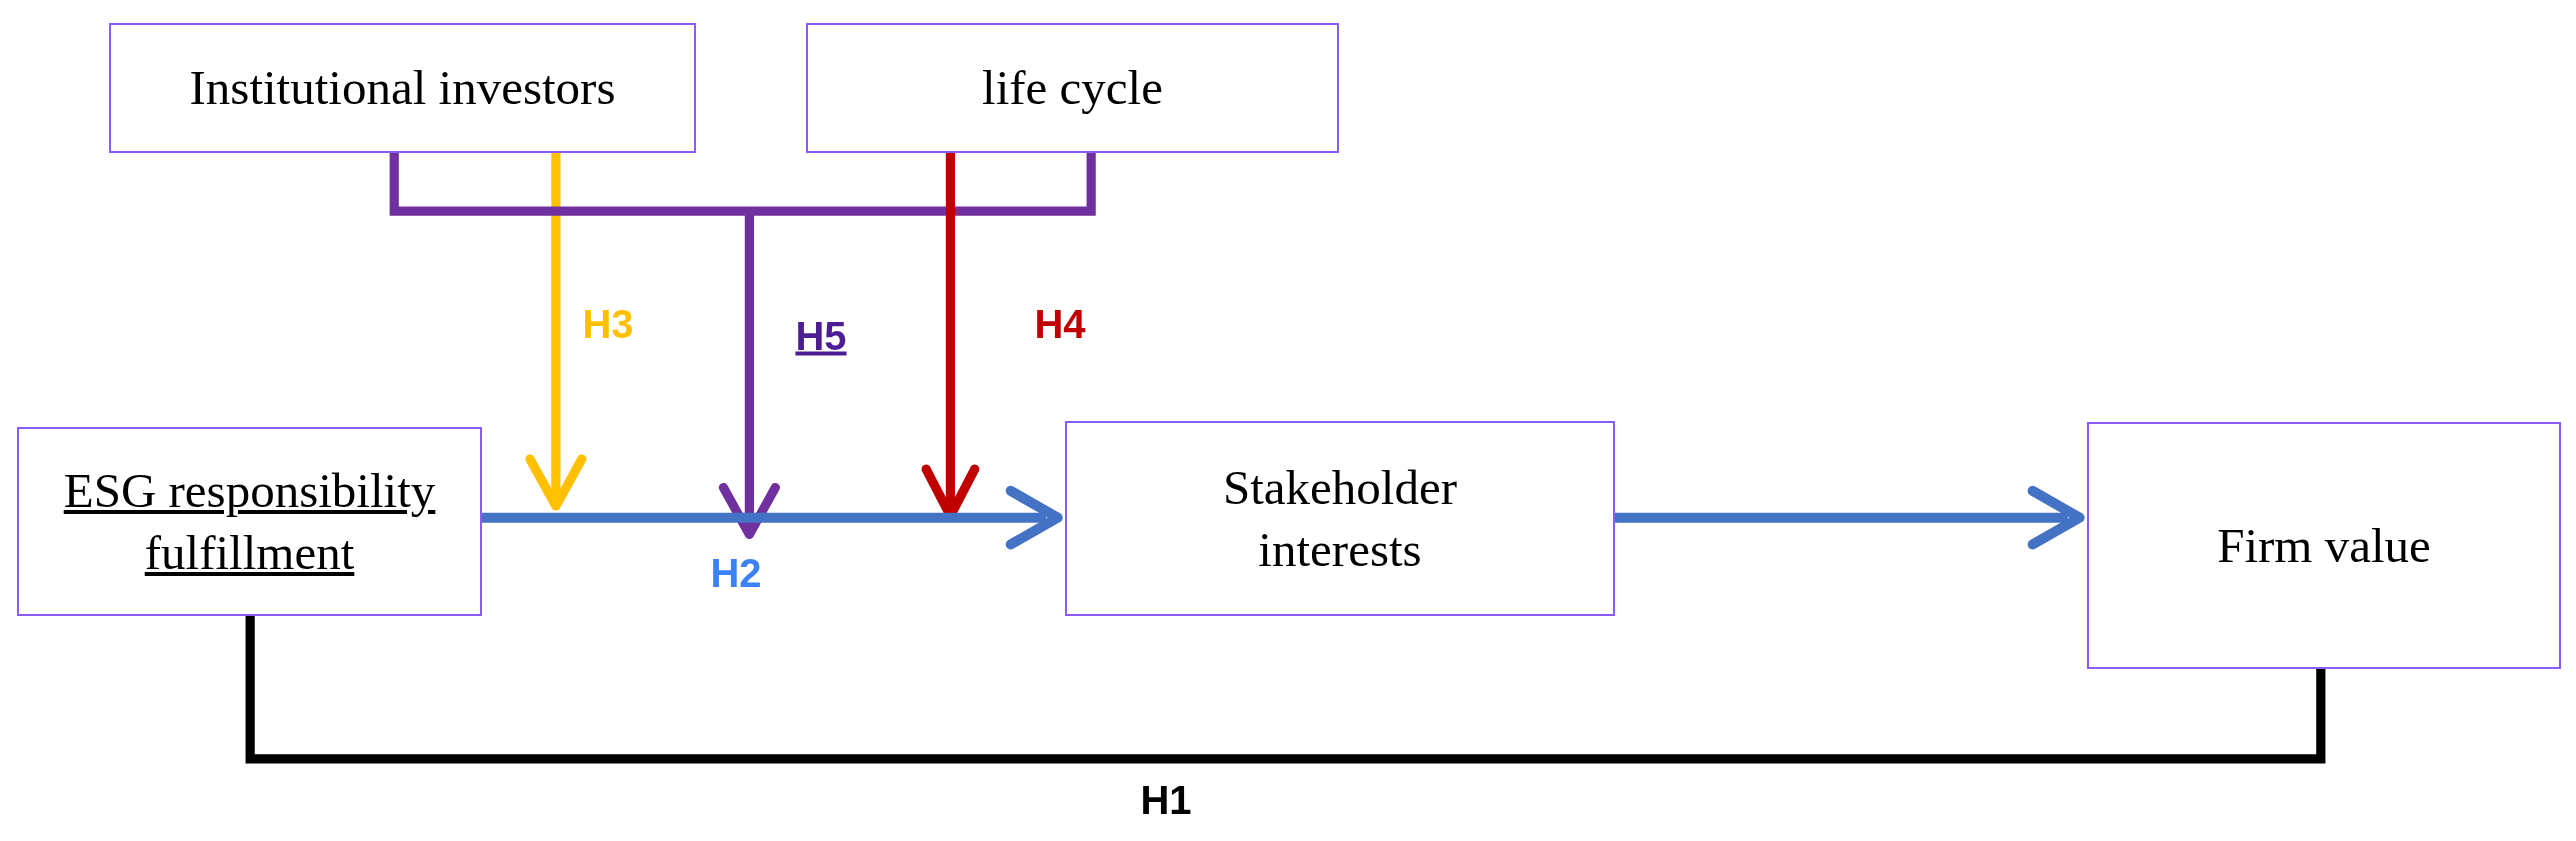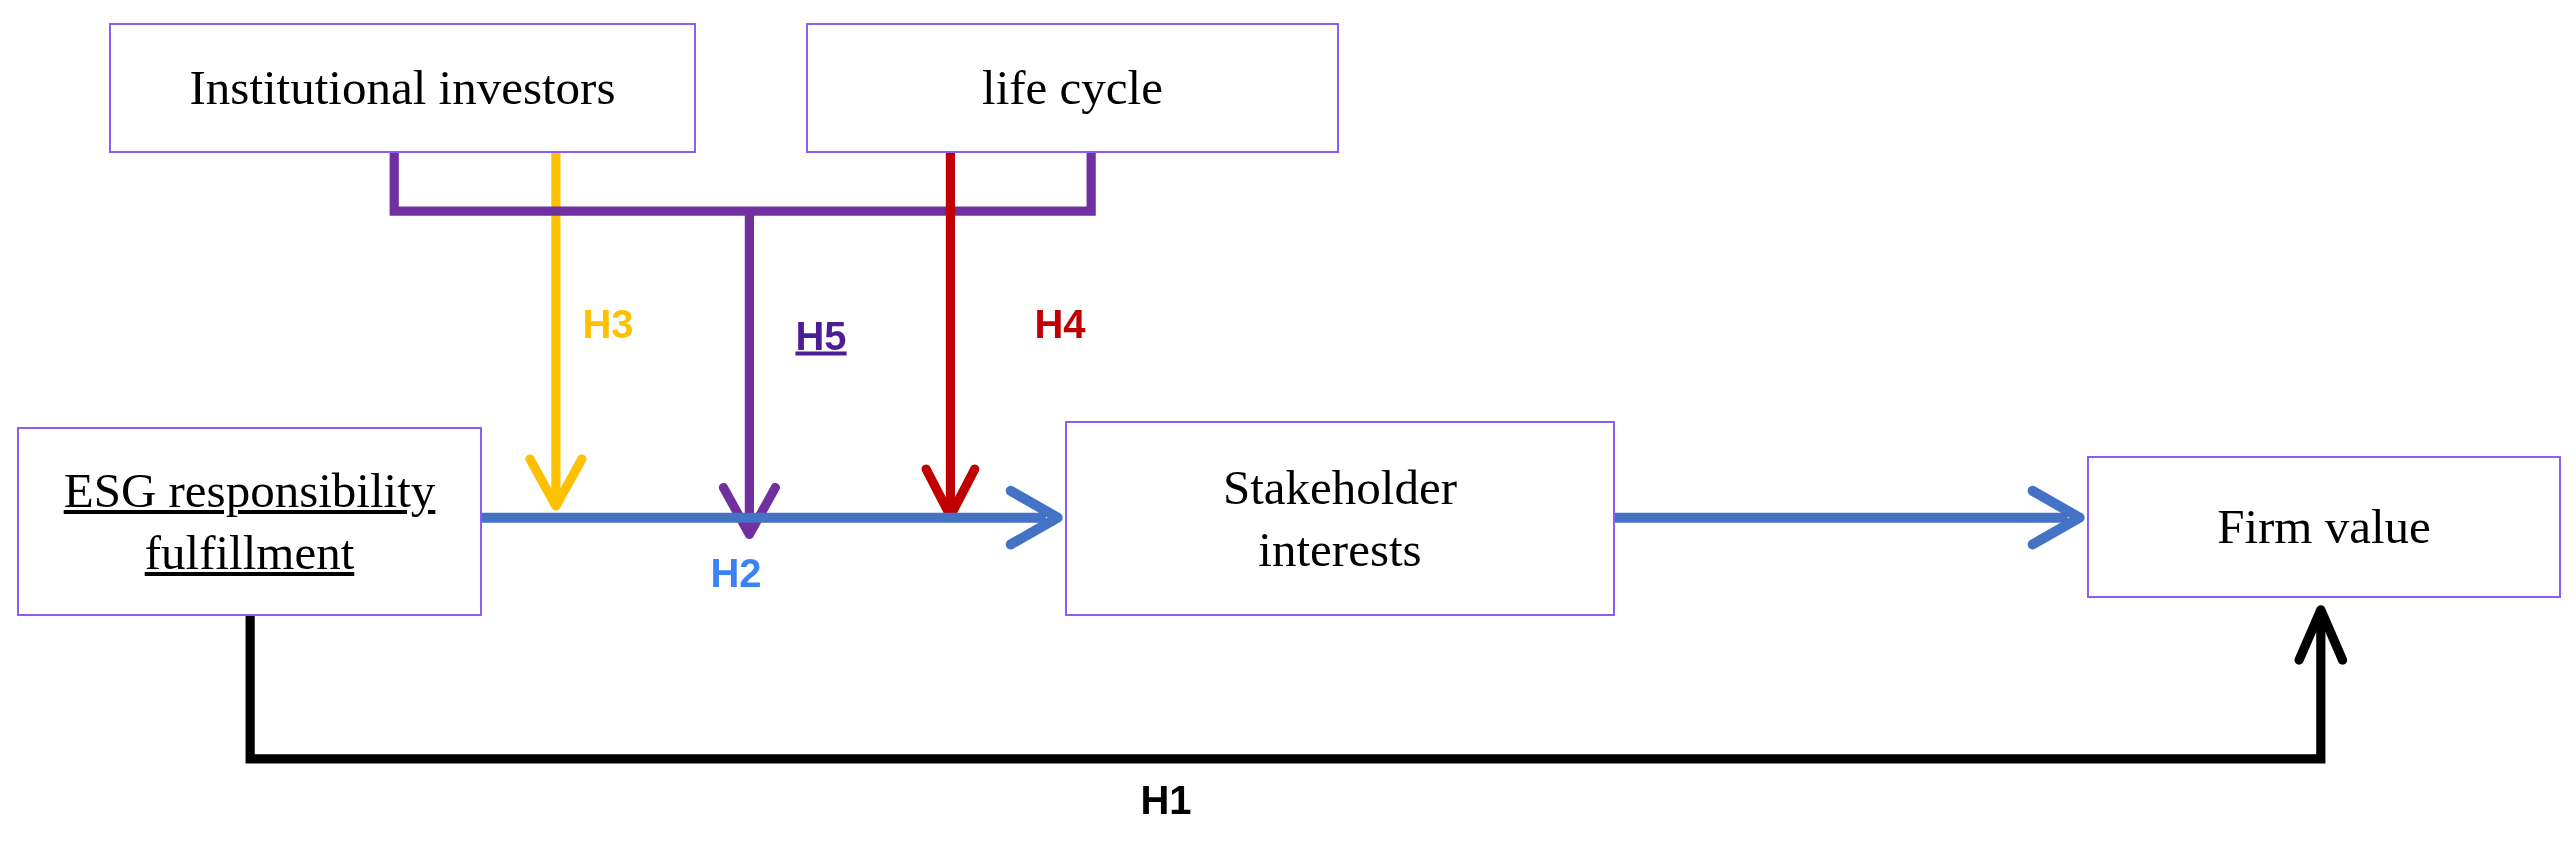--- a/index.html
+++ b/index.html
@@ -24,21 +24,21 @@
     color:#000000;
     font-size:49px;
     line-height:62px;
     font-family:"Liberation Serif", serif;
   }
   .node span{display:block;}
   .box-institutional{left:109px;top:22.6px;width:587px;height:130px;}
   .box-lifecycle{left:806px;top:22.6px;width:533px;height:130px;}
   .box-esg{left:17px;top:427px;width:465px;height:189px;text-decoration:underline;}
   .box-stakeholder{left:1065px;top:421px;width:550px;height:195px;}
-  .box-firmvalue{left:2087px;top:422px;width:474px;height:142px;margin-top:34px;}
+  .box-firmvalue{left:2087px;top:422px;width:474px;height:247px;}
   .hlabel{
     position:absolute;
     transform:translate(-50%,-50%);
     font-family:"Liberation Sans", sans-serif;
     font-weight:bold;
     font-size:40px;
     white-space:nowrap;
   }
   .h1-label{left:1166px;top:800px;color:#000000;}
   .h2-label{left:736px;top:573px;color:#3b82f6;}

